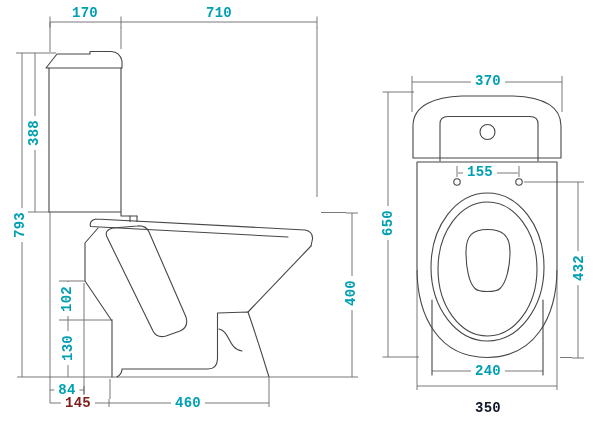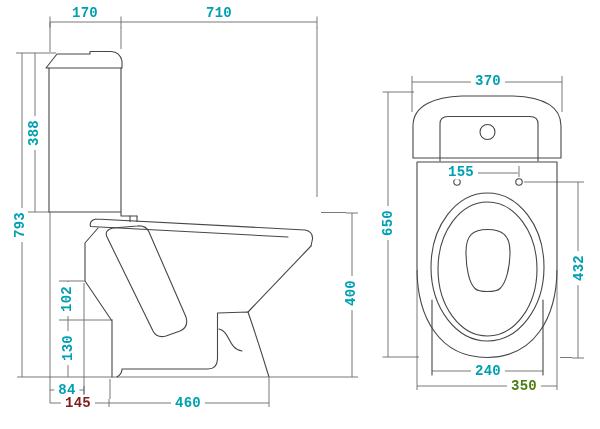--- a/index.html
+++ b/index.html
@@ -110,19 +110,19 @@
   <div class="dim-label vert" style="left: 34px; top: 133px; color: rgb(0, 160, 178);">388</div>
   <div class="dim-label vert" style="left: 20px; top: 225px; color: rgb(0, 160, 178);">793</div>
   <div class="dim-label vert" style="left: 67px; top: 299px; color: rgb(0, 160, 178);">102</div>
   <div class="dim-label vert" style="left: 68px; top: 348px; color: rgb(0, 160, 178);">130</div>
   <div class="dim-label" style="left: 67px; top: 390px; color: rgb(0, 160, 178);">84</div>
   <div class="dim-label" style="left: 78px; top: 403px; color: #7f1d1d;">145</div>
   <div class="dim-label" style="left: 188px; top: 403px; color: rgb(0, 160, 178);">460</div>
   <div class="dim-label vert" style="left: 351px; top: 293px; color: rgb(0, 160, 178);">400</div>
 
   <div class="dim-label" style="left: 488px; top: 81px; color: rgb(0, 160, 178); text-align: right;">370</div>
-  <div class="dim-label" style="left: 461px; top: 172px; color: rgb(0, 160, 178);">155</div>
+  <div class="dim-label" style="left: 480px; top: 172px; color: rgb(0, 160, 178);">155</div>
   <div class="dim-label vert" style="left: 388px; top: 223px; color: rgb(0, 160, 178);">650</div>
   <div class="dim-label vert" style="left: 579px; top: 268px; color: rgb(0, 160, 178);">432</div>
   <div class="dim-label" style="left: 488px; top: 371px; color: rgb(0, 160, 178);">240</div>
-  <div class="dim-label" style="left: 488px; top: 386px; color: #4d7c0f; margin-left: 36px;">350</div>
+  <div class="dim-label" style="left: 488px; top: 408px; color: #0f172a;">350</div>
 
 </div>
 
 </body></html>

